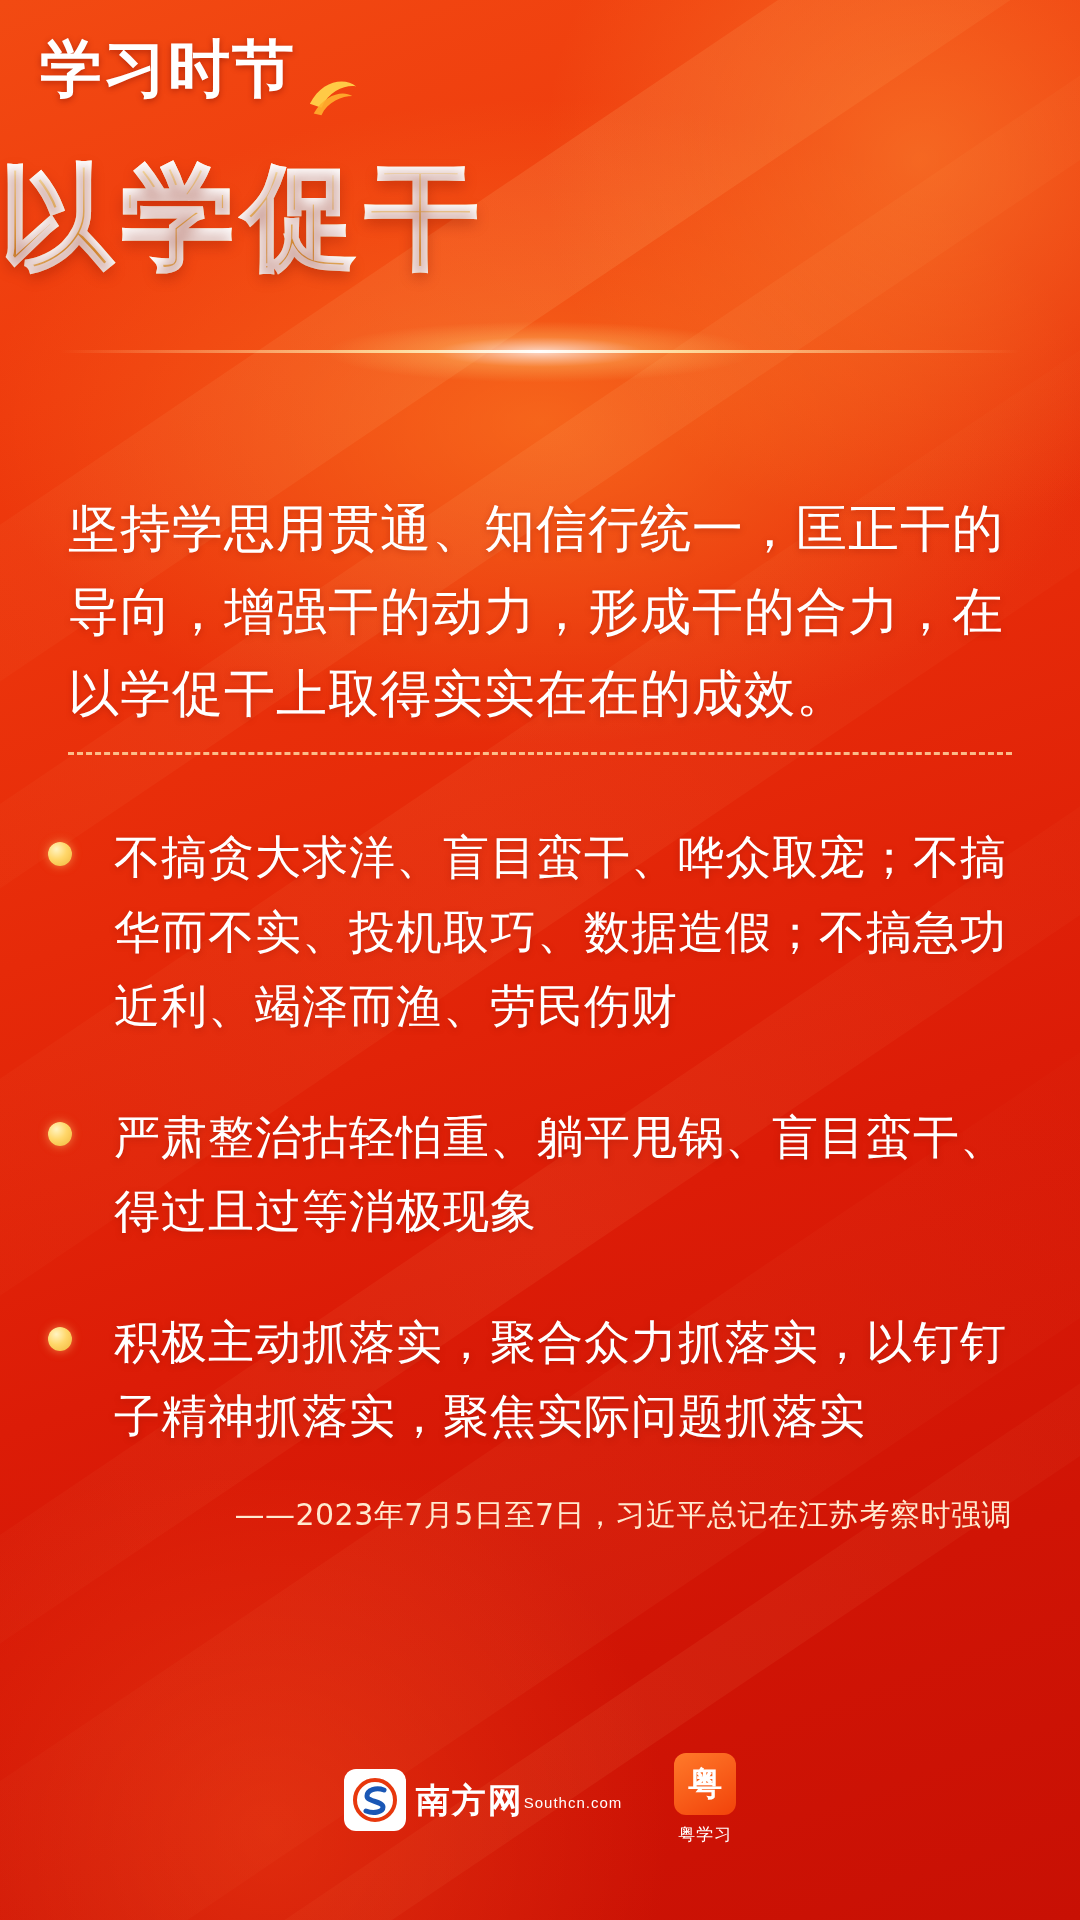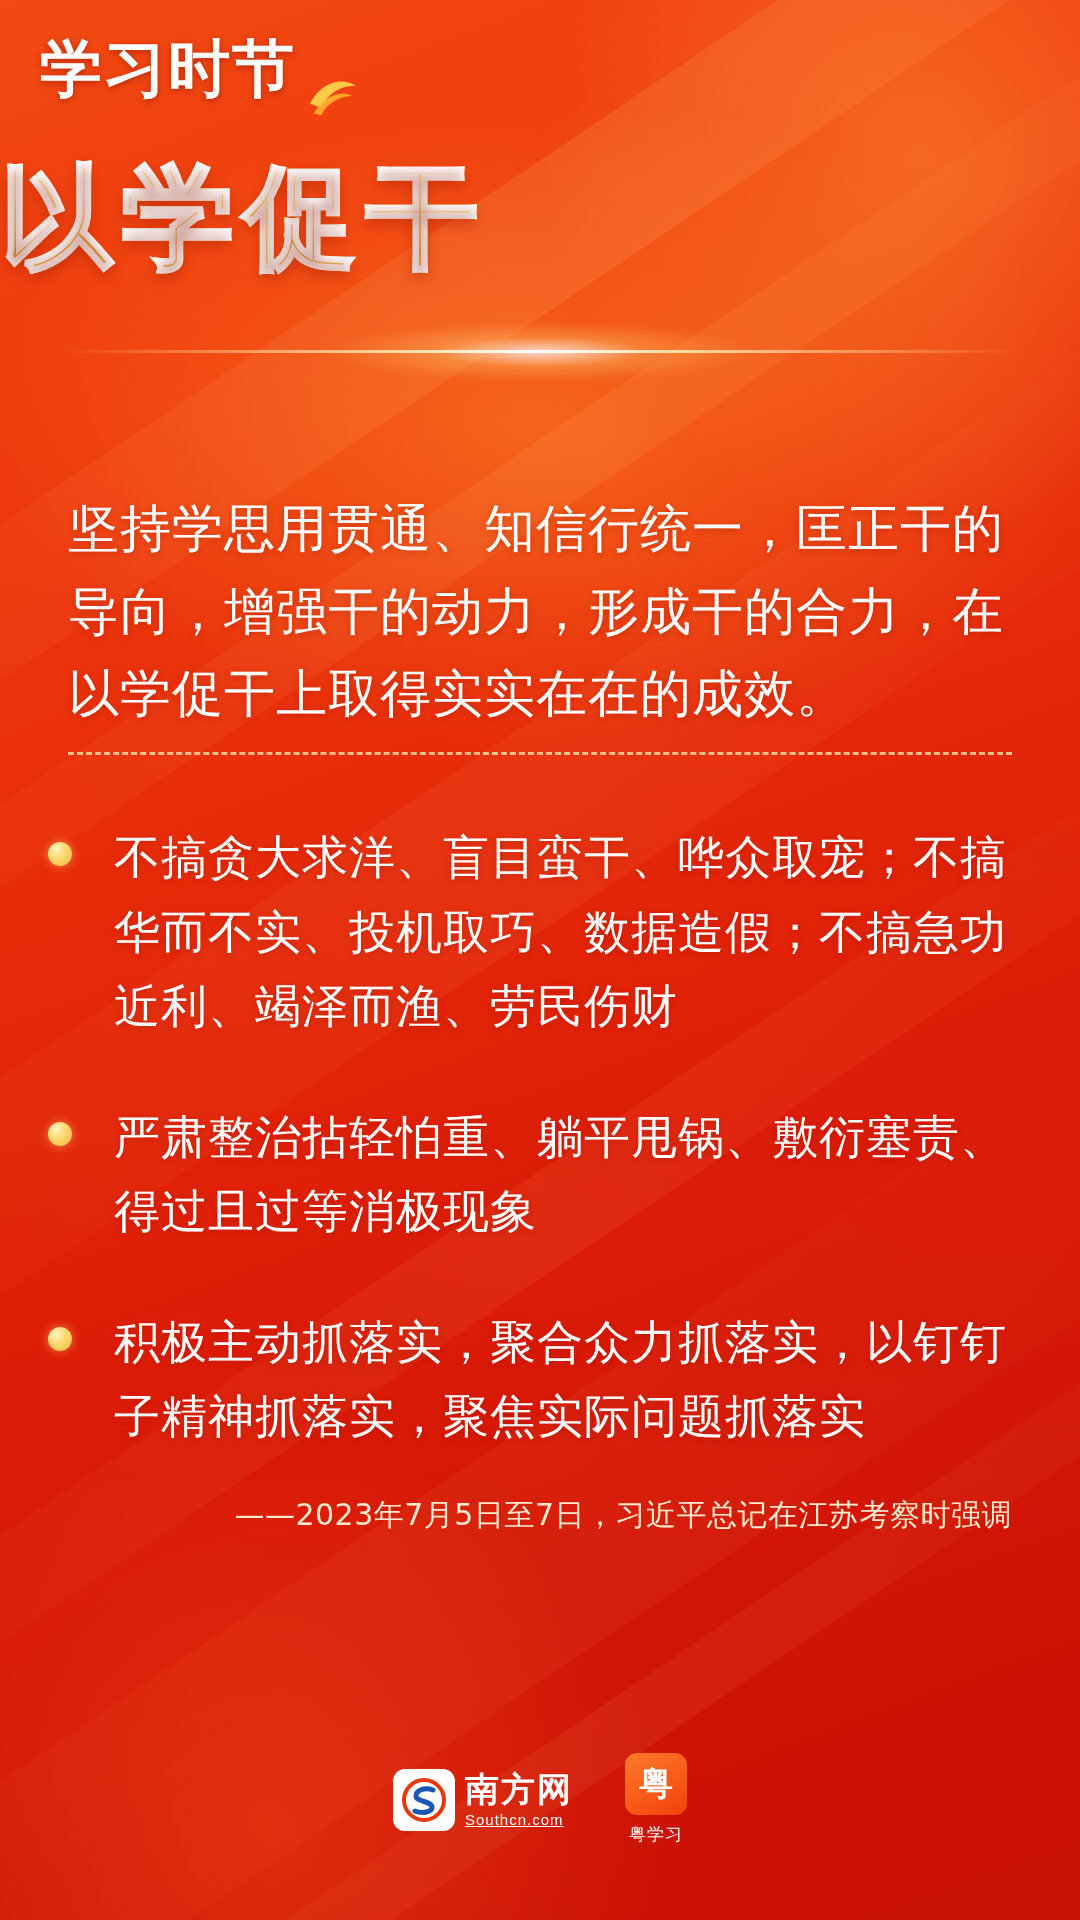--- a/index.html
+++ b/index.html
@@ -210,38 +210,38 @@
     width: 62px; height: 62px;
     border-radius: 12px;
     background: #ffffff;
     display: flex;
     align-items: center;
     justify-content: center;
   }
   .logo-southcn .mark svg { display: block; }
   .logo-southcn .words {
     display: flex;
-    flex-direction: column;
+    flex-direction: row;
     justify-content: center;
     line-height: 1;
+    align-items: center;
   }
   .logo-southcn .cn {
     font-family: "DejaVu Sans", sans-serif;
     font-size: 34px;
     font-weight: bold;
     color: #ffffff;
     letter-spacing: 2px;
   }
   .logo-southcn .en {
     font-family: "Liberation Sans", sans-serif;
     font-size: 15px;
     color: #ffffff;
     letter-spacing: 1px;
     margin-top: 6px;
-    text-decoration: underline;
   }
   .logo-yuexuexi {
     display: flex;
     flex-direction: column;
     align-items: center;
     gap: 8px;
   }
   .logo-yuexuexi .mark {
     width: 62px; height: 62px;
     border-radius: 12px;
@@ -300,21 +300,21 @@
 
   <div class="divider"></div>
 
   <div class="bullets">
     <div class="bullet">
       <span class="dot"></span>
       <span class="btext">不搞贪大求洋、盲目蛮干、哗众取宠；不搞华而不实、投机取巧、数据造假；不搞急功近利、竭泽而渔、劳民伤财</span>
     </div>
     <div class="bullet">
       <span class="dot"></span>
-      <span class="btext">严肃整治拈轻怕重、躺平甩锅、敷衍塞责、得过且过等消极现象</span>
+      <span class="btext">严肃整治拈轻怕重、躺平甩锅、盲目蛮干、得过且过等消极现象</span>
     </div>
     <div class="bullet">
       <span class="dot"></span>
       <span class="btext">积极主动抓落实，聚合众力抓落实，以钉钉子精神抓落实，聚焦实际问题抓落实</span>
     </div>
   </div>
 
   <div class="attrib">——2023年7月5日至7日，习近平总记在江苏考察时强调</div>
 
   <div class="footer">

